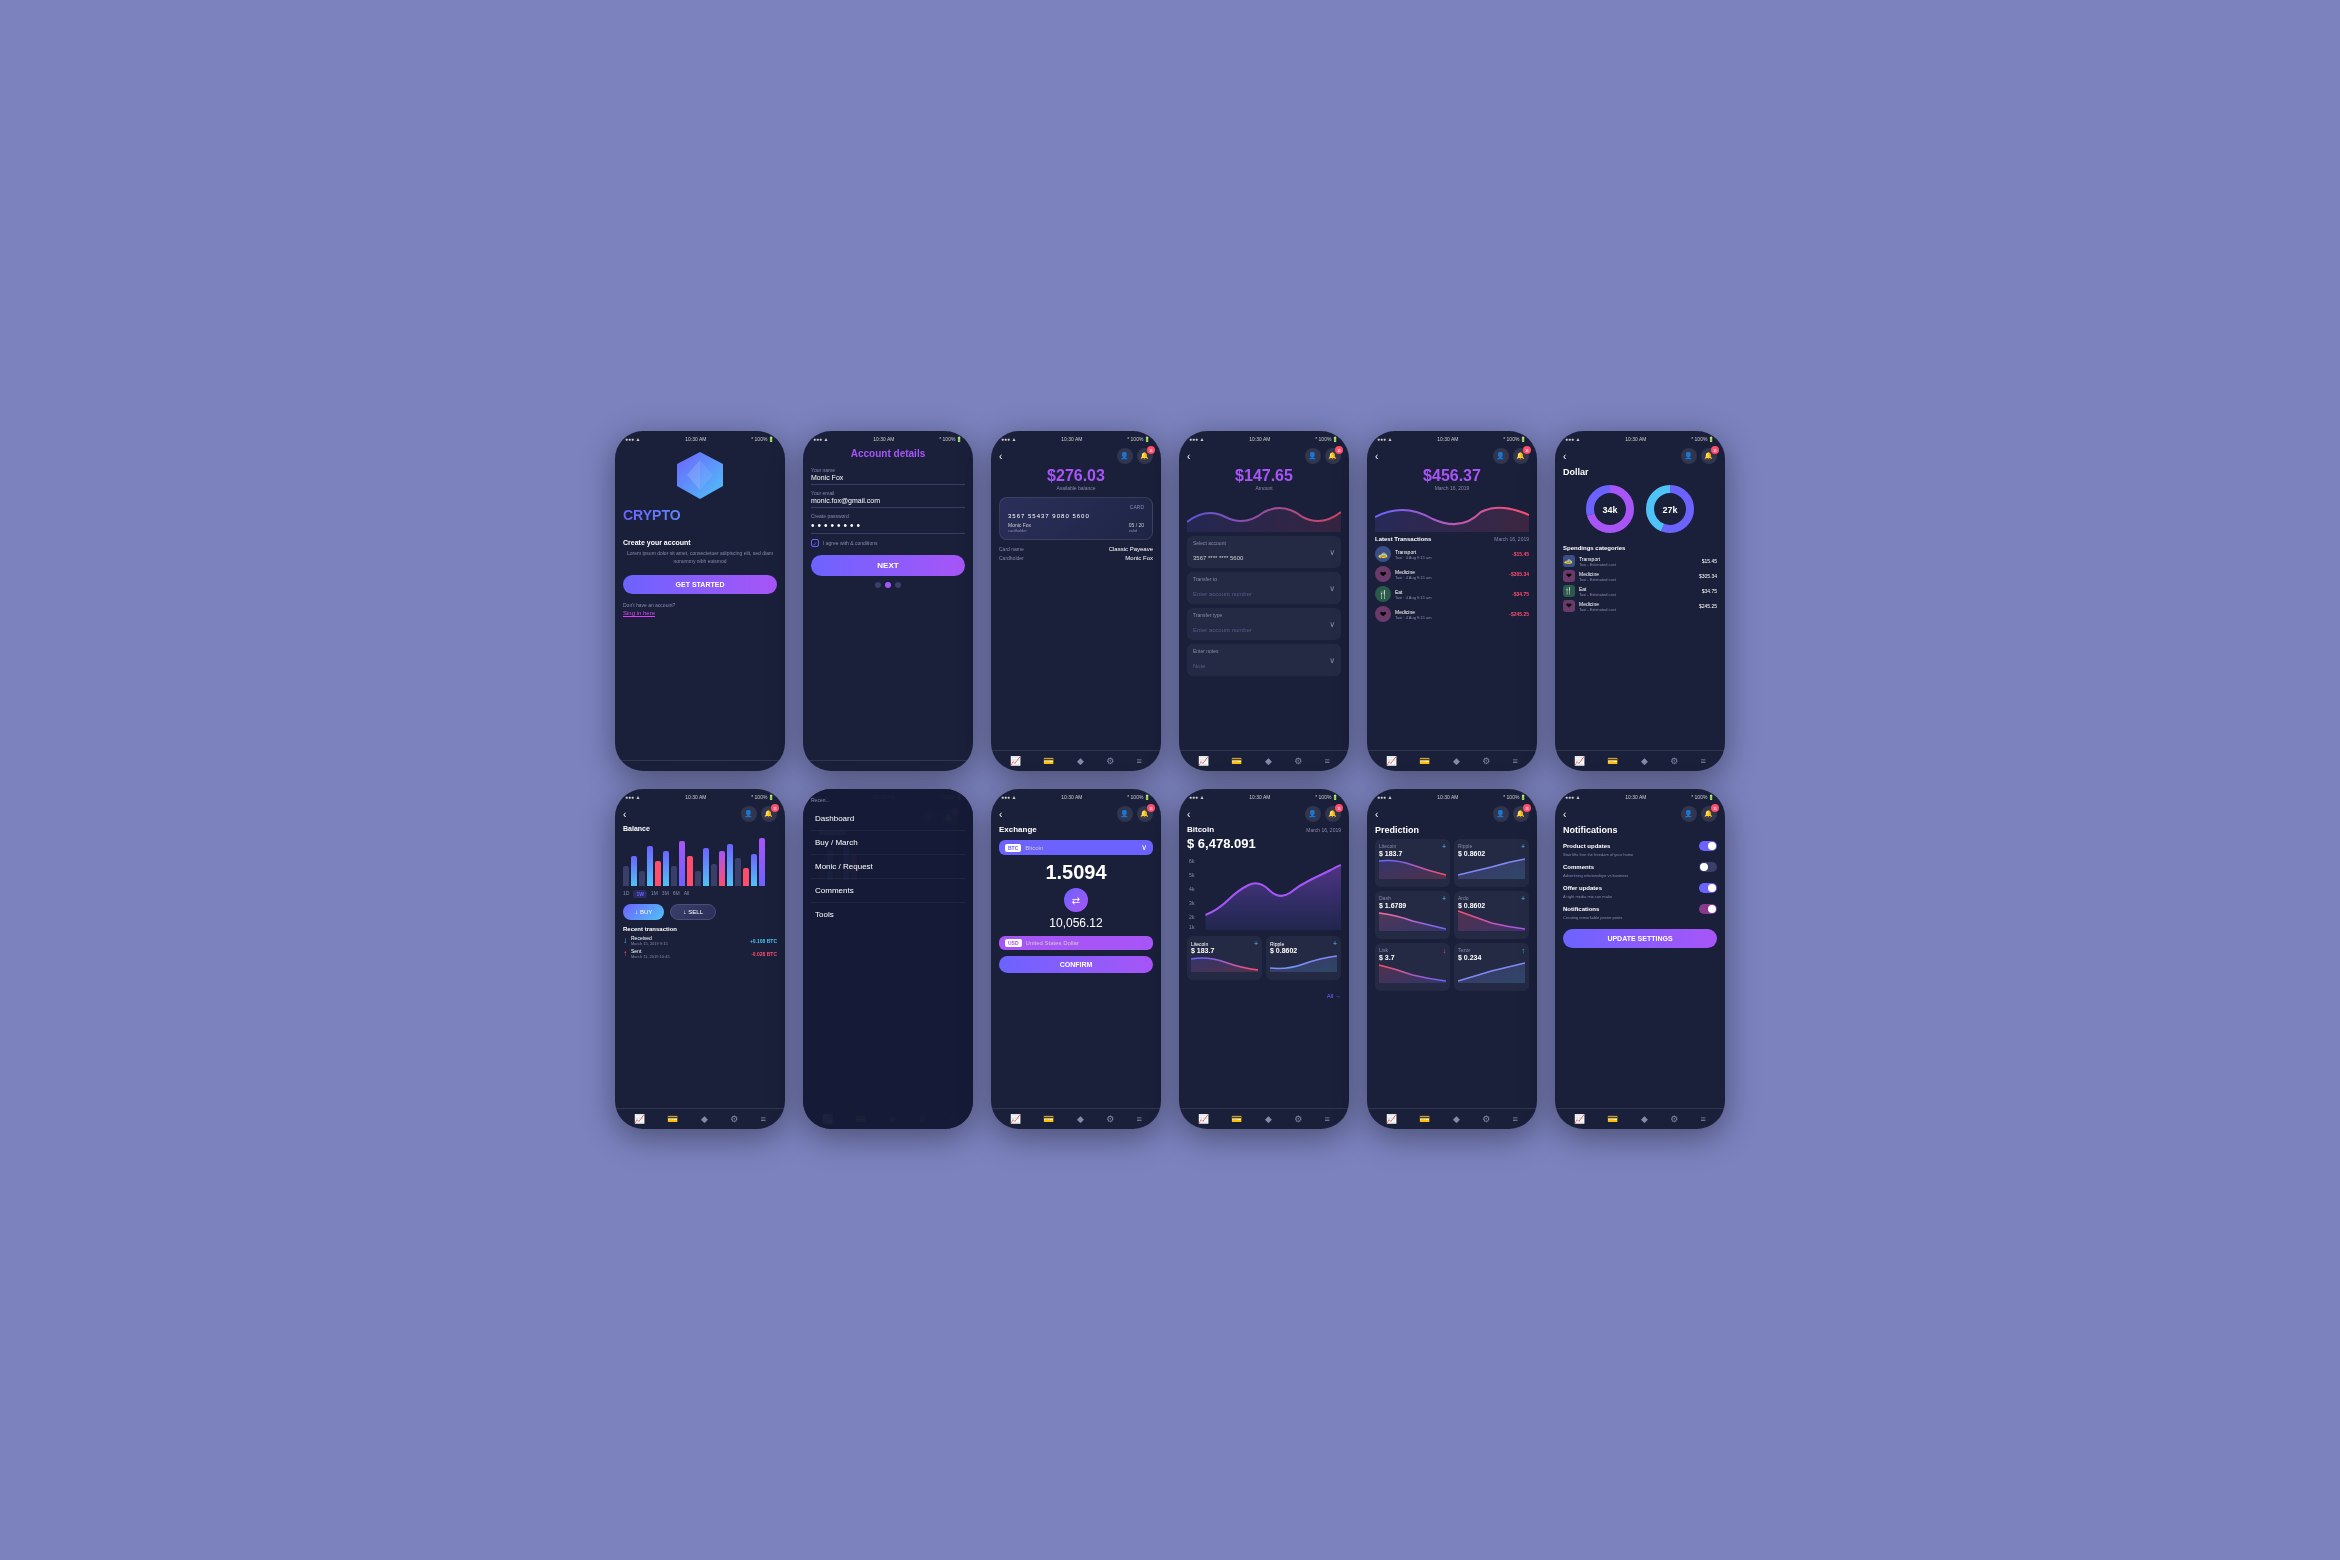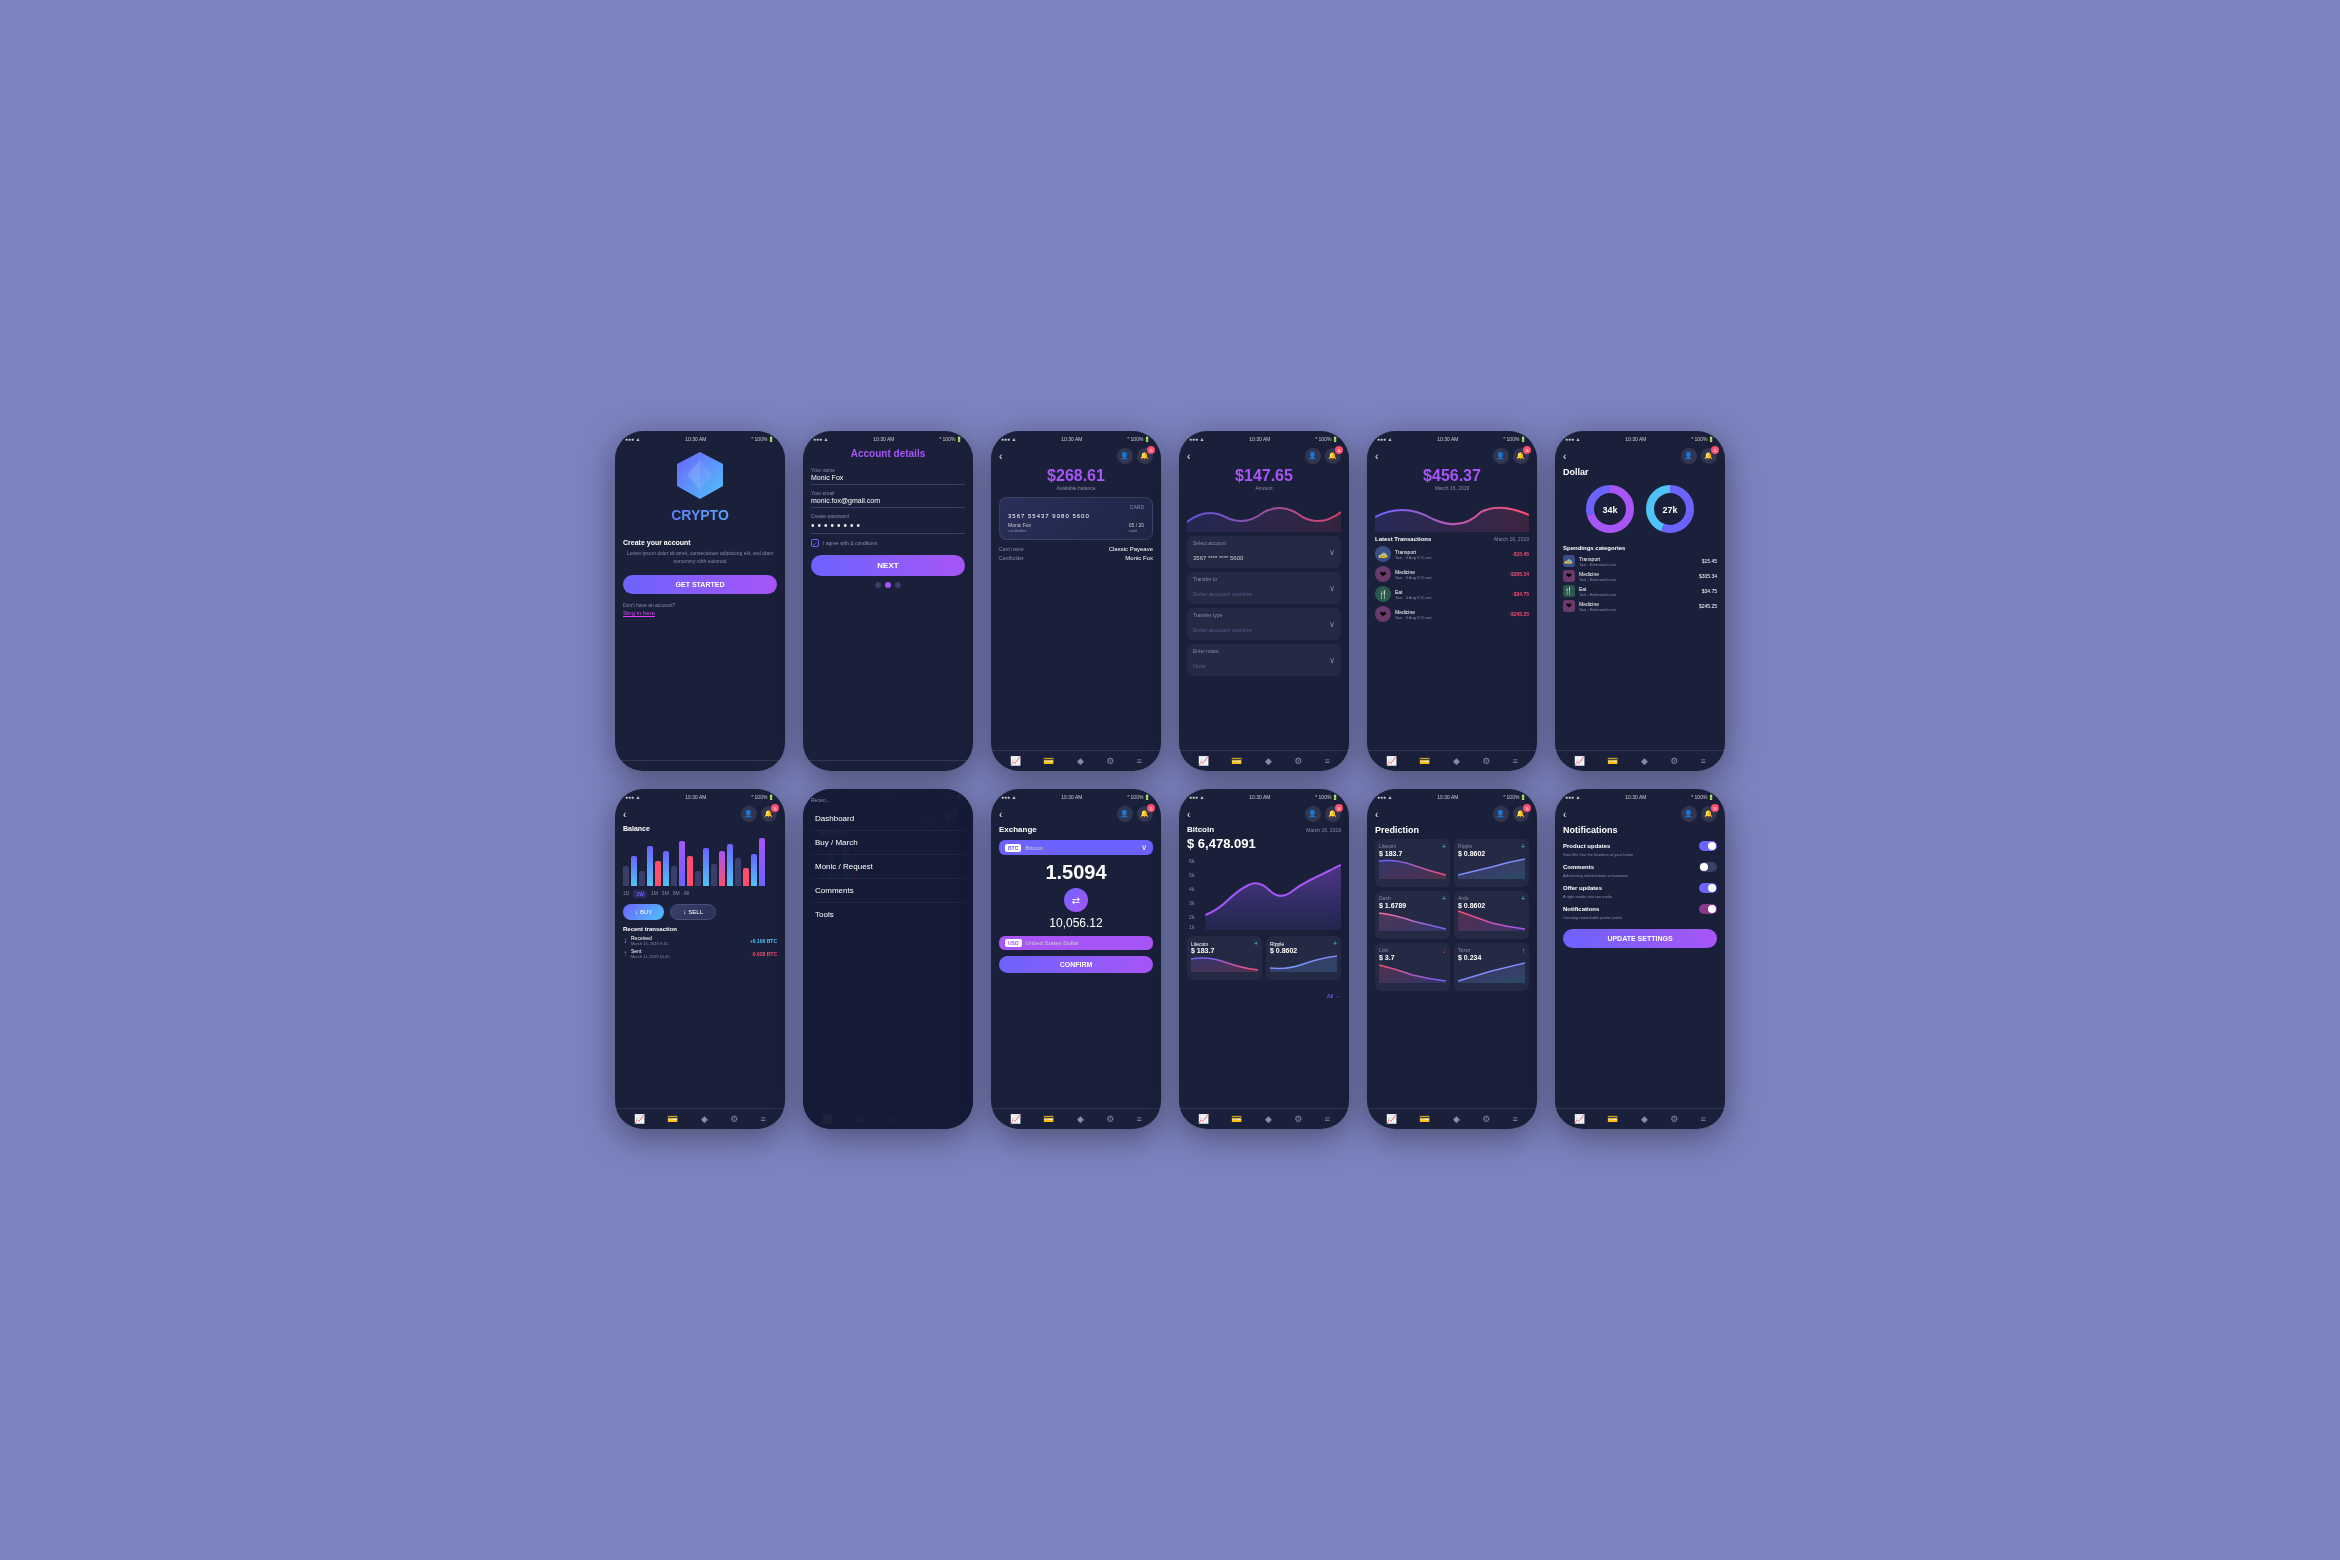--- a/index.html
+++ b/index.html
@@ -207,21 +207,21 @@
 
 <div class="grid-container">
 
   <div class="phone">
     <div class="status-bar">
       <span>●●● ▲</span>
       <span>10:30 AM</span>
       <span>* 100% 🔋</span>
     </div>
     <div class="phone-content">
-      <div style="text-align:center;margin-bottom:8px;">
+      <div style="text-align:left;margin-bottom:8px;">
         <div style="width:55px;height:55px;margin:0 auto 4px;position:relative;">
           <svg width="55" height="55" viewBox="0 0 55 55">
             <defs>
               <linearGradient id="dg" x1="0%" y1="0%" x2="100%" y2="100%">
                 <stop offset="0%" style="stop-color:#6c63ff"></stop>
                 <stop offset="100%" style="stop-color:#4fc3f7"></stop>
               </linearGradient>
             </defs>
             <polygon points="27,4 50,16 50,38 27,51 4,38 4,16" fill="url(#dg)"></polygon>
             <polygon points="27,12 27,42 14,27" fill="rgba(255,255,255,0.15)"></polygon>
@@ -279,21 +279,21 @@
       <div class="header-row">
         <span style="font-size:10px;color:#fff;cursor:pointer;">‹</span>
         <div class="user-icons">
           <div class="user-icon">👤</div>
           <div class="icon-with-badge">
             <div class="user-icon">🔔</div>
             <div class="notification-badge">11</div>
           </div>
         </div>
       </div>
-      <div class="balance-amount">$268.61</div>
+      <div class="balance-amount">$276.03</div>
       <div class="available-label">Available balance</div>
       <div class="card-visual">
         <div class="card-label">CARD</div>
         <div class="card-number">3567 55437 9080 5600</div>
         <div class="card-holder-row">
           <div>
             <div class="card-holder-name">Monic Fox</div>
             <div class="card-valid">cardholder</div>
           </div>
           <div>

